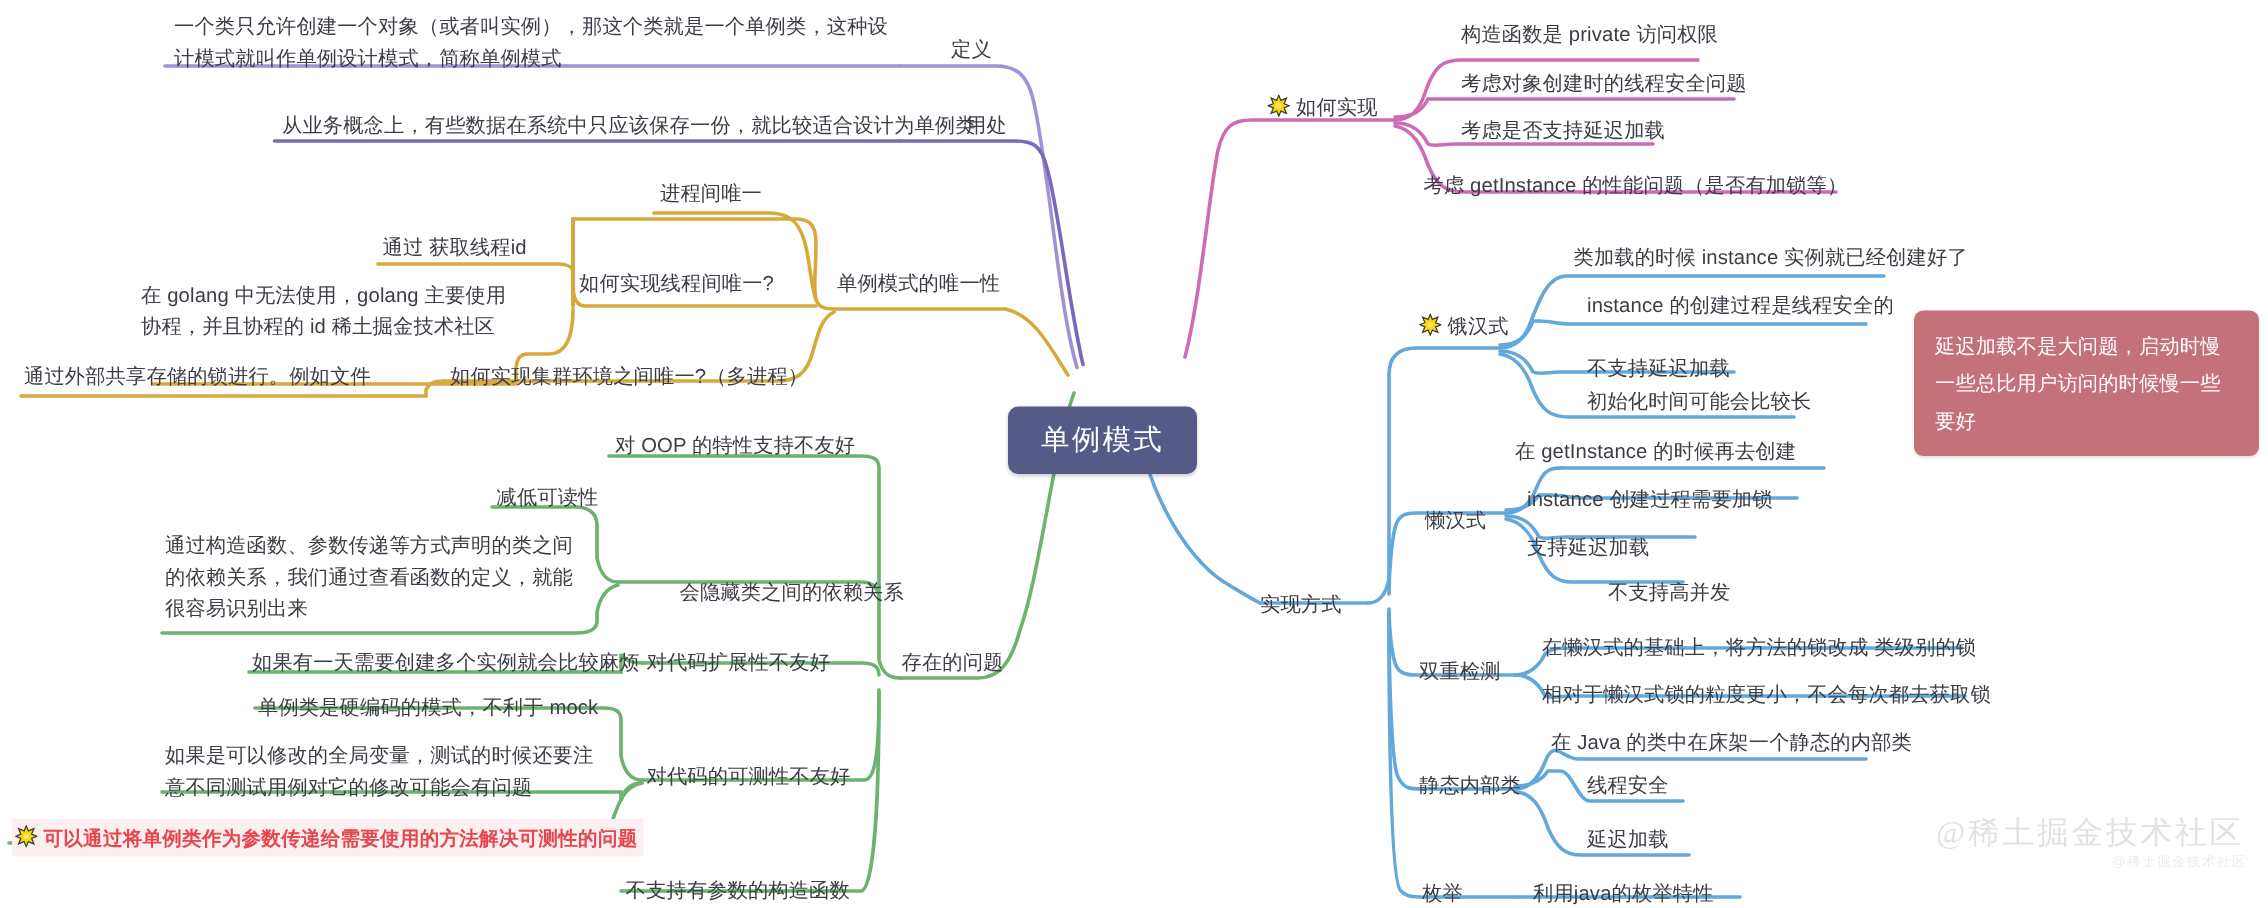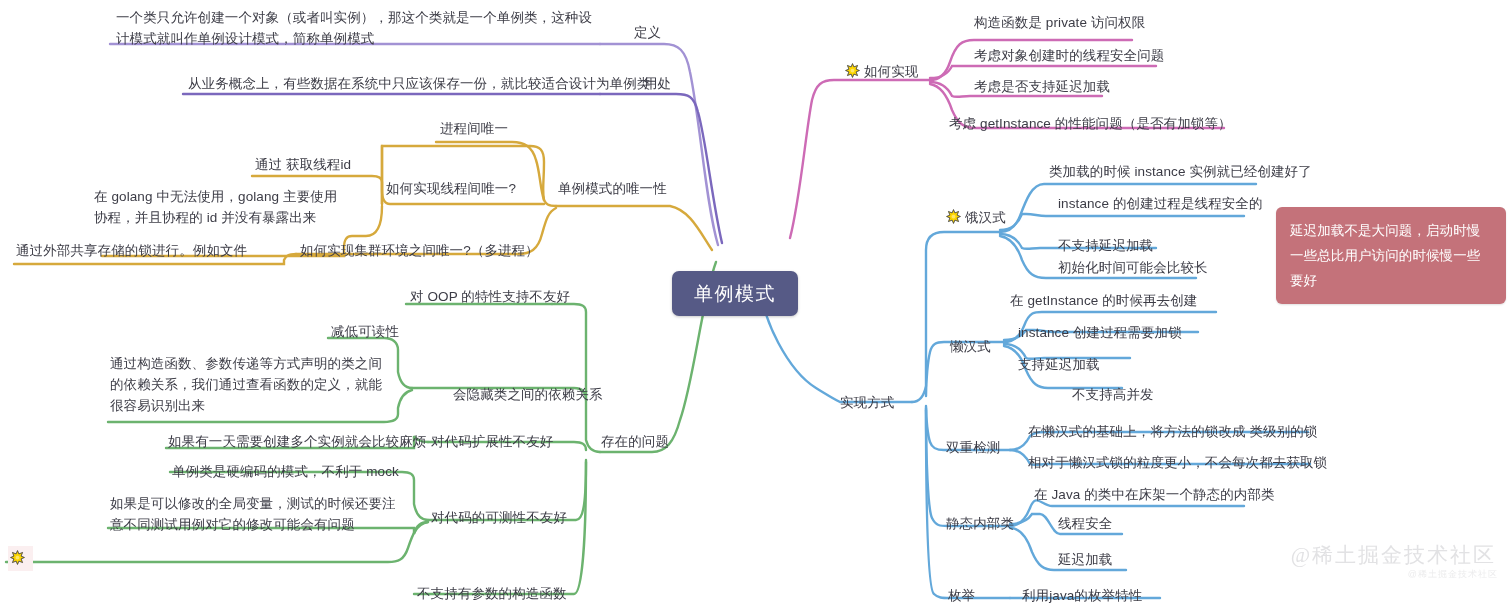--- a/index.html
+++ b/index.html
@@ -206,21 +206,21 @@
   <div class="node" style="left:188px; top:73px;">从业务概念上，有些数据在系统中只应该保存一份，就比较适合设计为单例类</div>
 
   <div class="node" style="left:558px; top:178px;">单例模式的唯一性</div>
 
   <div class="node" style="left:386px; top:178px;">如何实现线程间唯一?</div>
 
   <div class="node" style="left:440px; top:118px;">进程间唯一</div>
 
   <div class="node" style="left:255px; top:154px;">通过 获取线程id</div>
 
-  <div class="node wrap" style="left:94px; top:186px; width:252px;">在 golang 中无法使用，golang 主要使用协程，并且协程的 id 并没有暴露出来</div>
+  <div class="node wrap" style="left:94px; top:186px; width:252px;">在 golang 中无法使用，golang 主要使用协程，并且协程的 id 稀土掘金技术社区</div>
 
   <div class="node" style="left:300px; top:240px;">如何实现集群环境之间唯一?（多进程）</div>
 
   <div class="node" style="left:16px; top:240px;">通过外部共享存储的锁进行。例如文件</div>
 
   <div class="node" style="left:601px; top:431px;">存在的问题</div>
 
   <div class="node" style="left:410px; top:286px;">对 OOP 的特性支持不友好</div>
 
   <div class="node" style="left:437px; top:384px;margin-left:16px;">会隐藏类之间的依赖关系</div>
@@ -235,21 +235,21 @@
 
   <div class="node" style="left:431px; top:507px;">对代码的可测性不友好</div>
 
   <div class="node" style="left:172px; top:461px;">单例类是硬编码的模式，不利于 mock</div>
 
   <div class="node wrap" style="left:110px; top:493px; width:292px;">如果是可以修改的全局变量，测试的时候还要注意不同测试用例对它的修改可能会有问题</div>
 
   <div class="node hl" style="left:8px; top:546px;"><span class="starico"><svg viewBox="0 0 16 16" width="15" height="15">
           <path d="M8 0.6 L9.5 4.2 L13.4 2.6 L11.8 6.5 L15.4 8 L11.8 9.5 L13.4 13.4 L9.5 11.8 L8 15.4 L6.5 11.8 L2.6 13.4 L4.2 9.5 L0.6 8 L4.2 6.5 L2.6 2.6 L6.5 4.2 Z" fill="#ffd700" stroke="#3b3b3b" stroke-width="0.9"></path>
           <circle cx="8" cy="8" r="2" fill="#ffe76b"></circle>
-        </svg></span></div>
+        </svg></span><span>可以通过将单例类作为参数传递给需要使用的方法解决可测性的问题</span></div>
 
   <div class="node" style="left:417px; top:583px;">不支持有参数的构造函数</div>
 
   <div class="node" style="left:840px; top:392px;">实现方式</div>
 
   <div class="node" style="left:946px; top:207px;"><span class="starico"><svg viewBox="0 0 16 16" width="15" height="15">
           <path d="M8 0.6 L9.5 4.2 L13.4 2.6 L11.8 6.5 L15.4 8 L11.8 9.5 L13.4 13.4 L9.5 11.8 L8 15.4 L6.5 11.8 L2.6 13.4 L4.2 9.5 L0.6 8 L4.2 6.5 L2.6 2.6 L6.5 4.2 Z" fill="#ffd700" stroke="#3b3b3b" stroke-width="0.9"></path>
           <circle cx="8" cy="8" r="2" fill="#ffe76b"></circle>
         </svg></span><span>饿汉式</span></div>
 

